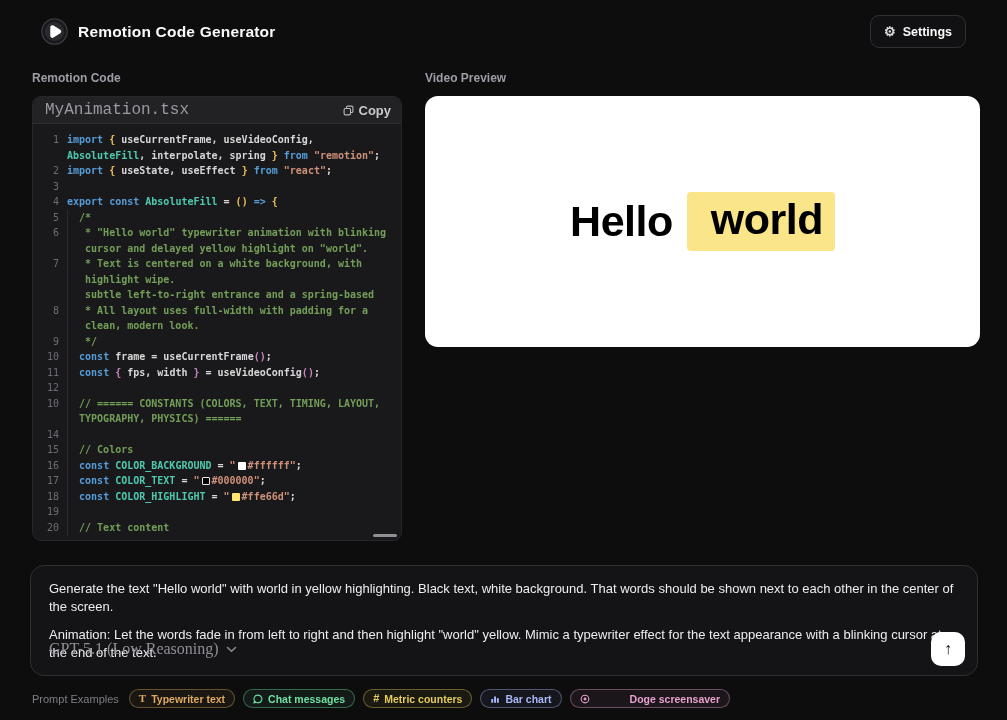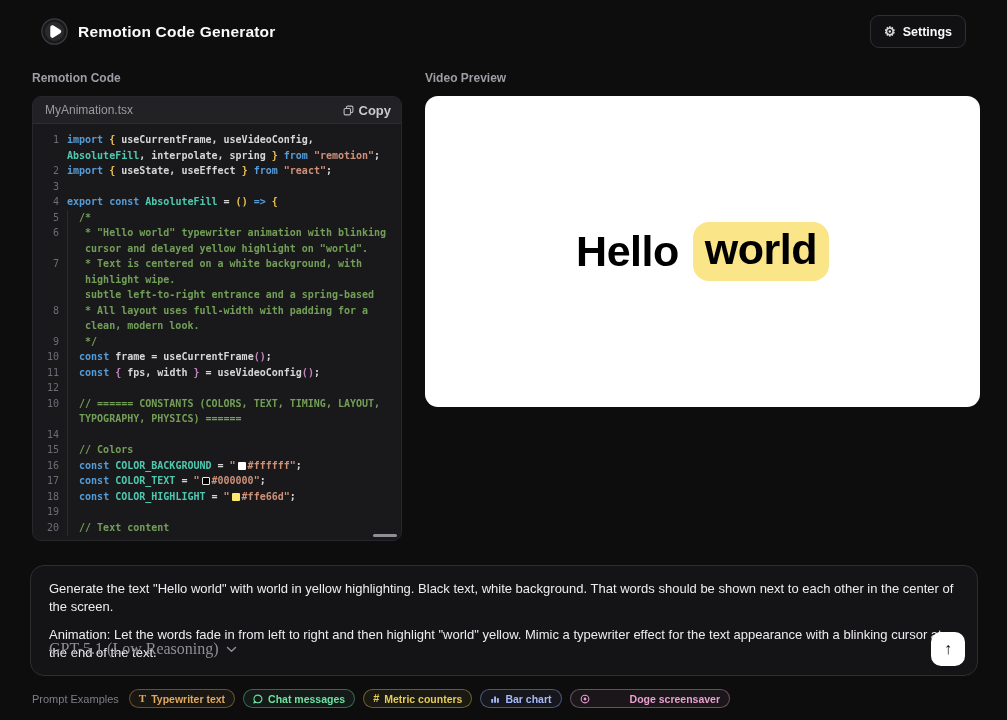--- a/index.html
+++ b/index.html
@@ -23,42 +23,42 @@
     font-family:"Liberation Sans", sans-serif; font-size:12.5px; font-weight:700; cursor:pointer; }
   .gear { font-size:13px; color:#d8d8dc; line-height:1; }
   
   .section-label { font-size:12px; font-weight:600; color:#9d9da5; margin-bottom:11px; }
   
   .left-col { position:absolute; left:32px; top:71px; width:370px; }
   .code-panel { position:relative; width:370px; height:445px; background:#19191c;
     border:1px solid #27272b; border-radius:9px; overflow:hidden; }
   .code-header { height:27px; background:#222225; border-bottom:1px solid #2d2d31;
     display:flex; align-items:center; justify-content:space-between; padding:0 10px 0 12px; }
-  .filename { font-family:Liberation Sans, sans-serif; font-size:12px; color:#9a9aa2; }
+  .filename { font-family:Liberation Mono, monospace; font-size:16px; color:#9a9aa2; }
   .copy-btn { display:flex; align-items:center; gap:5px; background:none; border:none;
     color:#c9c9cf; font-family:"Liberation Sans", sans-serif; font-size:13px; font-weight:600; cursor:pointer; }
   .code-body { padding:8px 8px 6px 8px; overflow:hidden; height:412px;
     font-family:"DejaVu Sans Mono", monospace; font-size:10px; font-weight:bold; }
   .crow { display:flex; line-height:15.5px; white-space:pre; }
   .ln { width:18px; flex:0 0 18px; text-align:right; color:#6c6c76; margin-right:8px; font-weight:normal; }
   .ct { flex:1; overflow:hidden; }
   .crow.g .ct { box-shadow:inset 1px 0 0 rgba(255,255,255,0.08); }
   .kw{color:#569cd6}.ty{color:#4ec9b0}.st{color:#ce9178}.cm{color:#739e57}
   .b1{color:#e8c252}.b2{color:#c586c0}.pl{color:#d6d6d6}
   .sw { display:inline-block; width:8px; height:8px; margin:0 2px; vertical-align:-1px; border-radius:1px; }
   .swo { border:1px solid #e8e8e8; }
   .hscroll { position:absolute; bottom:3px; right:4px; width:24px; height:3px;
     background:#8f8f94; border-radius:2px; }
   
   .right-col { position:absolute; left:425px; top:71px; width:555px; }
-  .video-panel { width:555px; height:311px; background:#ffffff; border-radius:13px;
+  .video-panel { width:555px; height:251px; background:#ffffff; border-radius:13px;
     display:flex; align-items:center; justify-content:center; }
   .hello { display:flex; align-items:center; gap:14px;
     font-size:43px; font-weight:700; color:#0a0a0a; letter-spacing:-0.5px; }
-  .hl { padding:3px 12px 7px 12px; border-radius:16px; }
+  .hl { padding:3px 12px 7px 24px; border-radius:4px; }
   
   .prompt-card { position:absolute; left:30px; right:29px; top:565px; height:111px;
     background:#141417; border:1px solid #2e2e33; border-radius:14px; padding:14px 18px 10px 18px; }
   .prompt-text p { font-size:13px; color:#ededf0; line-height:1.35; margin-bottom:11px; }
   .prompt-actions { position:absolute; left:18px; right:12px; bottom:9px;
     display:flex; align-items:center; justify-content:space-between; }
   .model-btn { display:flex; align-items:center; gap:7px; background:none; border:none;
     color:#8e8e96; font-family:Liberation Serif, serif; font-size:16px; cursor:pointer; }
   .submit-btn { width:34px; height:34px; border:none; border-radius:10px; background:#ffffff;
     display:flex; align-items:center; justify-content:center; cursor:pointer; }

